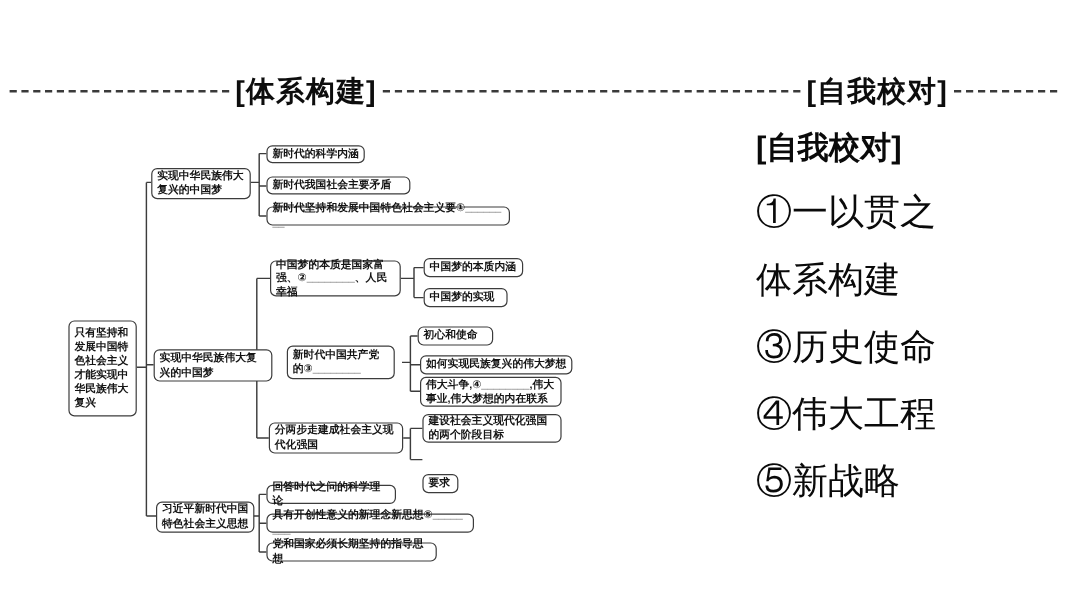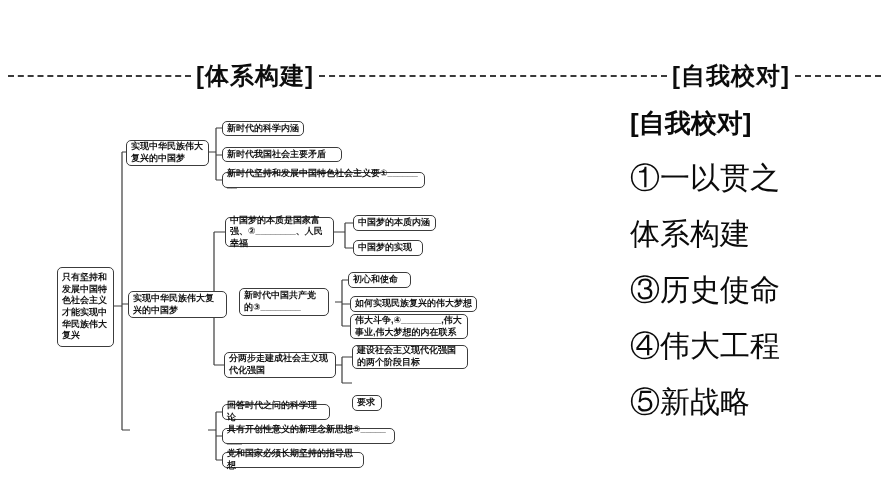--- a/index.html
+++ b/index.html
@@ -67,20 +67,21 @@
   <div class="box" style="left:353px;top:215px;width:83px;height:16px;">中国梦的本质内涵</div>
   <div class="box" style="left:353px;top:240px;width:70px;height:16px;">中国梦的实现</div>
   <div class="box" style="left:239px;top:288px;width:90px;height:28px;">新时代中国共产党的③________</div>
   <div class="box" style="left:348px;top:272px;width:63px;height:16px;">初心和使命</div>
   <div class="box" style="left:350px;top:296px;width:127px;height:16px;">如何实现民族复兴的伟大梦想</div>
   <div class="box" style="left:350px;top:314px;width:118px;height:25px;">伟大斗争,④________,伟大事业,伟大梦想的内在联系</div>
   <div class="box" style="left:224px;top:352px;width:112px;height:26px;">分两步走建成社会主义现代化强国</div>
   <div class="box" style="left:352px;top:345px;width:116px;height:24px;">建设社会主义现代化强国的两个阶段目标</div>
   <div class="box" style="left:352px;top:375px;width:30px;height:16px;margin-top:20px;">要求</div>
 
+  <div class="box" style="left:130px;top:418px;width:82px;height:26px;">习近平新时代中国特色社会主义思想</div>
   <div class="box" style="left:222px;top:404px;width:108px;height:16px;">回答时代之问的科学理论</div>
   <div class="box" style="left:222px;top:428px;width:173px;height:16px;">具有开创性意义的新理念新思想⑤________</div>
   <div class="box" style="left:222px;top:452px;width:142px;height:16px;">党和国家必须长期坚持的指导思想</div>
 
   <div class="panel">
     <div class="ttl">[自我校对]</div>
     <div class="itm">①一以贯之</div>
     <div class="itm">体系构建</div>
     <div class="itm">③历史使命</div>
     <div class="itm">④伟大工程</div>

